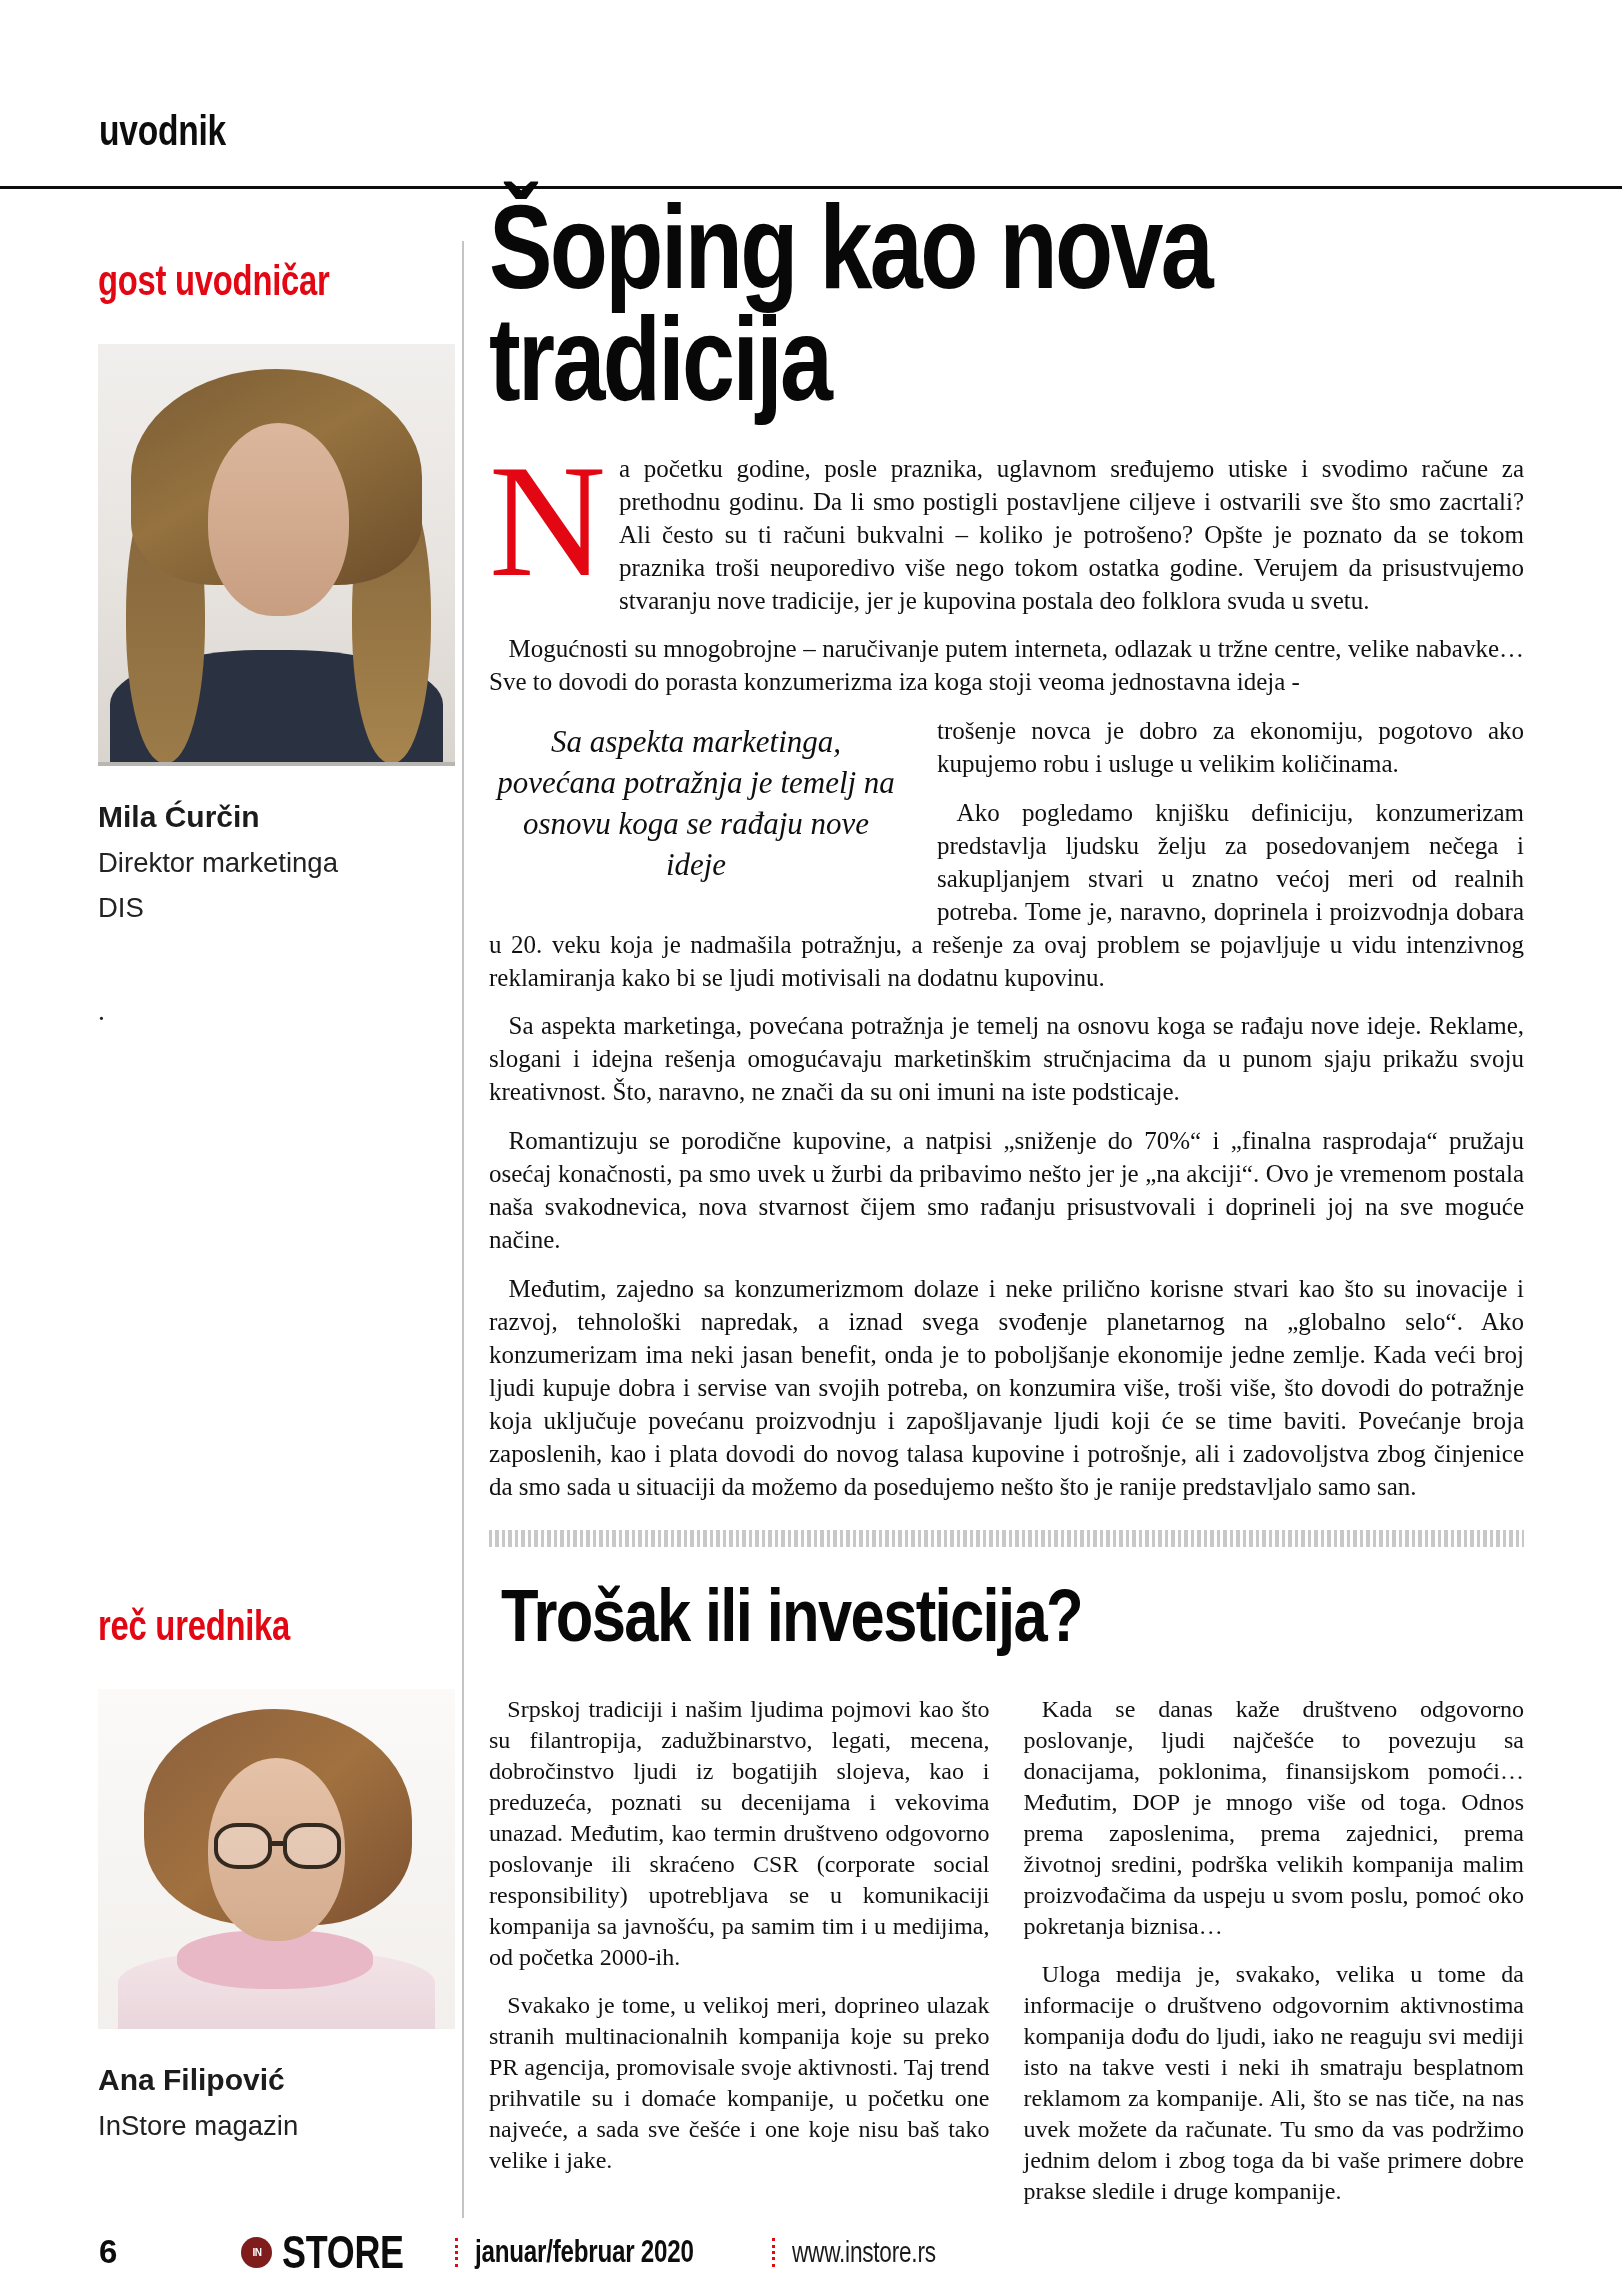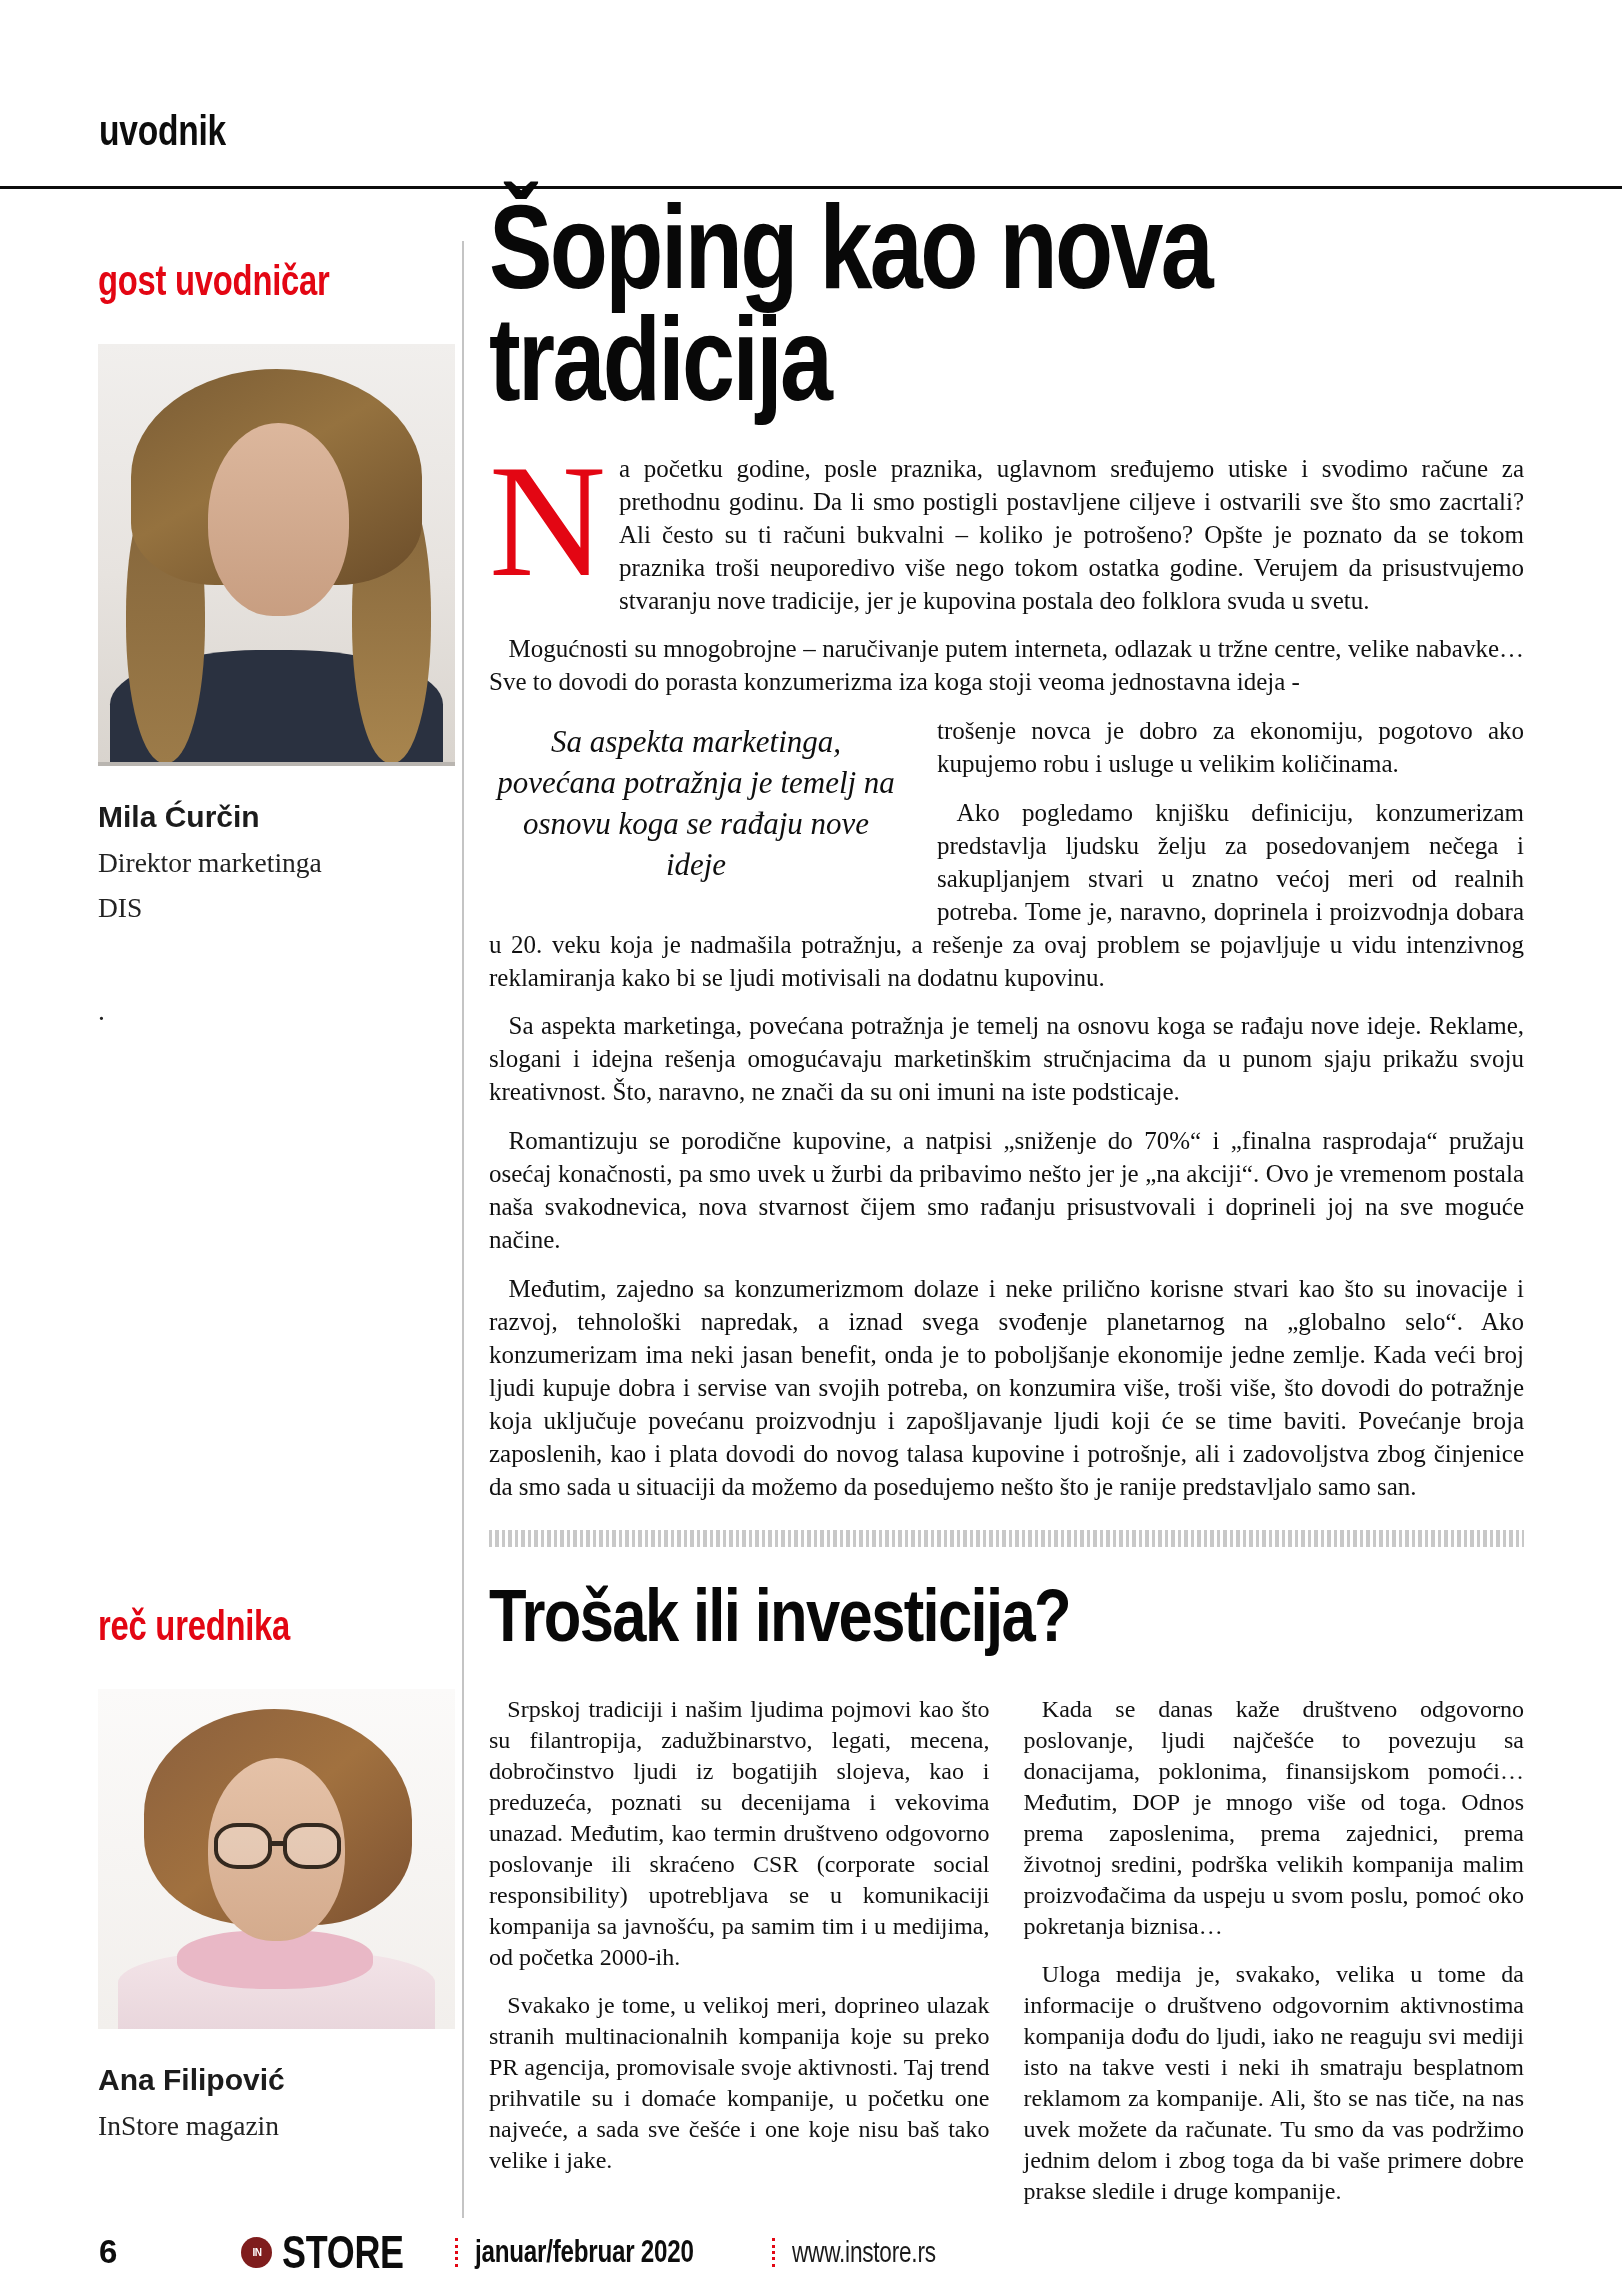--- a/index.html
+++ b/index.html
@@ -29,37 +29,37 @@
   .p-lockR-1 { position:absolute; left:254px; top:131px; width:79px; height:288px; background:linear-gradient(180deg,#83643a,#a8854e); border-radius:48%; }
   .p-face-1 { position:absolute; left:110px; top:79px; width:141px; height:193px; background:linear-gradient(180deg,#dcb79d,#c89e81); border-radius:50% 50% 46% 46%; }
   .p-torso-2 { position:absolute; left:19.6px; top:262px; width:317px; height:79px; background:linear-gradient(180deg,#f3e4e8,#e9d6dc); border-radius:40% 40% 0 0; }
   .p-scarf-2 { position:absolute; left:79px; top:241px; width:196px; height:59px; background:#e9b8c6; border-radius:45%; }
   .p-hair-2 { position:absolute; left:46px; top:19.6px; width:268px; height:216px; background:linear-gradient(140deg,#8a5f3d,#a1713f 50%,#7c5131); border-radius:55% 58% 42% 46%; }
   .p-face-2 { position:absolute; left:110px; top:69px; width:137px; height:183px; background:linear-gradient(180deg,#e5c2a8,#d4ab8d); border-radius:50% 50% 47% 47%; }
   .p-lens { position:absolute; top:134px; width:58px; height:46px; border:4.6px solid #34291f; border-radius:40%; background:rgba(255,255,255,0.25); }
   .p-lensL { left:116px; } .p-lensR { left:185px; }
   .p-bridge { position:absolute; left:171px; top:152px; width:15.7px; height:4.6px; background:#34291f; }
   .cap-name { margin-top:34px; font-family:"Liberation Sans", sans-serif; font-weight:bold; font-size:30px; color:#1c1c1c; }
-  .cap-line { margin-top:13px; font-family:Liberation Serif, serif; font-size:27.5px; color:#222; }
+  .cap-line { margin-top:13px; font-family:Liberation Sans, sans-serif; font-size:27.5px; color:#222; }
   .cap-note { margin-top:71px; font-size:27.5px; color:#222; }
 
   
   .main { position:absolute; left:489px; top:191px; width:1035px; }
   .h1-scale { transform:scaleX(0.80); transform-origin:0 0; width:1296px;
     font-family:"Liberation Sans", sans-serif; font-weight:bold; font-size:119px; line-height:0.94;
     letter-spacing:-3.3px; color:#080808; }
   .art1 { margin-top:37px; font-size:25px; line-height:33px; }
   .art1 p { margin-bottom:15.7px; text-indent:19.6px; text-align:justify; }
   p.noind { text-indent:0; }
   .dropcap { float:left; color:#e30613; font-size:162px; line-height:128px; padding:5.2px 13px 0 0; font-family:"Liberation Serif", serif; }
   .pullquote { float:left; width:414px; margin:7.9px 34px 18.3px 0; font-style:italic;
     font-size:31px; line-height:1.32; text-align:center; color:#0f0f0f; }
   .dotted { margin-top:27.5px; height:17px;
     background:repeating-linear-gradient(90deg,#c8c8c8 0 3.3px,#ffffff 3.3px 6.5px); }
-  .h2-wrap { margin:31px 0 41px; }
+  .h2-wrap { margin:31px 12px 41px; }
   .h2-scale { transform:scaleX(0.82); transform-origin:0 0; width:1263px;
     font-family:"Liberation Sans", sans-serif; font-weight:bold; font-size:75px; line-height:1;
     letter-spacing:-2px; color:#080808; }
   .cols { display:flex; gap:34px; font-size:24px; line-height:31px; }
   .col { flex:1; min-width:0; }
   .col p { margin-bottom:17px; text-indent:18.3px; text-align:justify; }
 
   
   .footer { position:absolute; left:99px; top:2225px; display:flex; align-items:center; }
   .page-num { font-family:"Liberation Sans", sans-serif; font-weight:bold; font-size:33px; color:#0d0d0d; }

